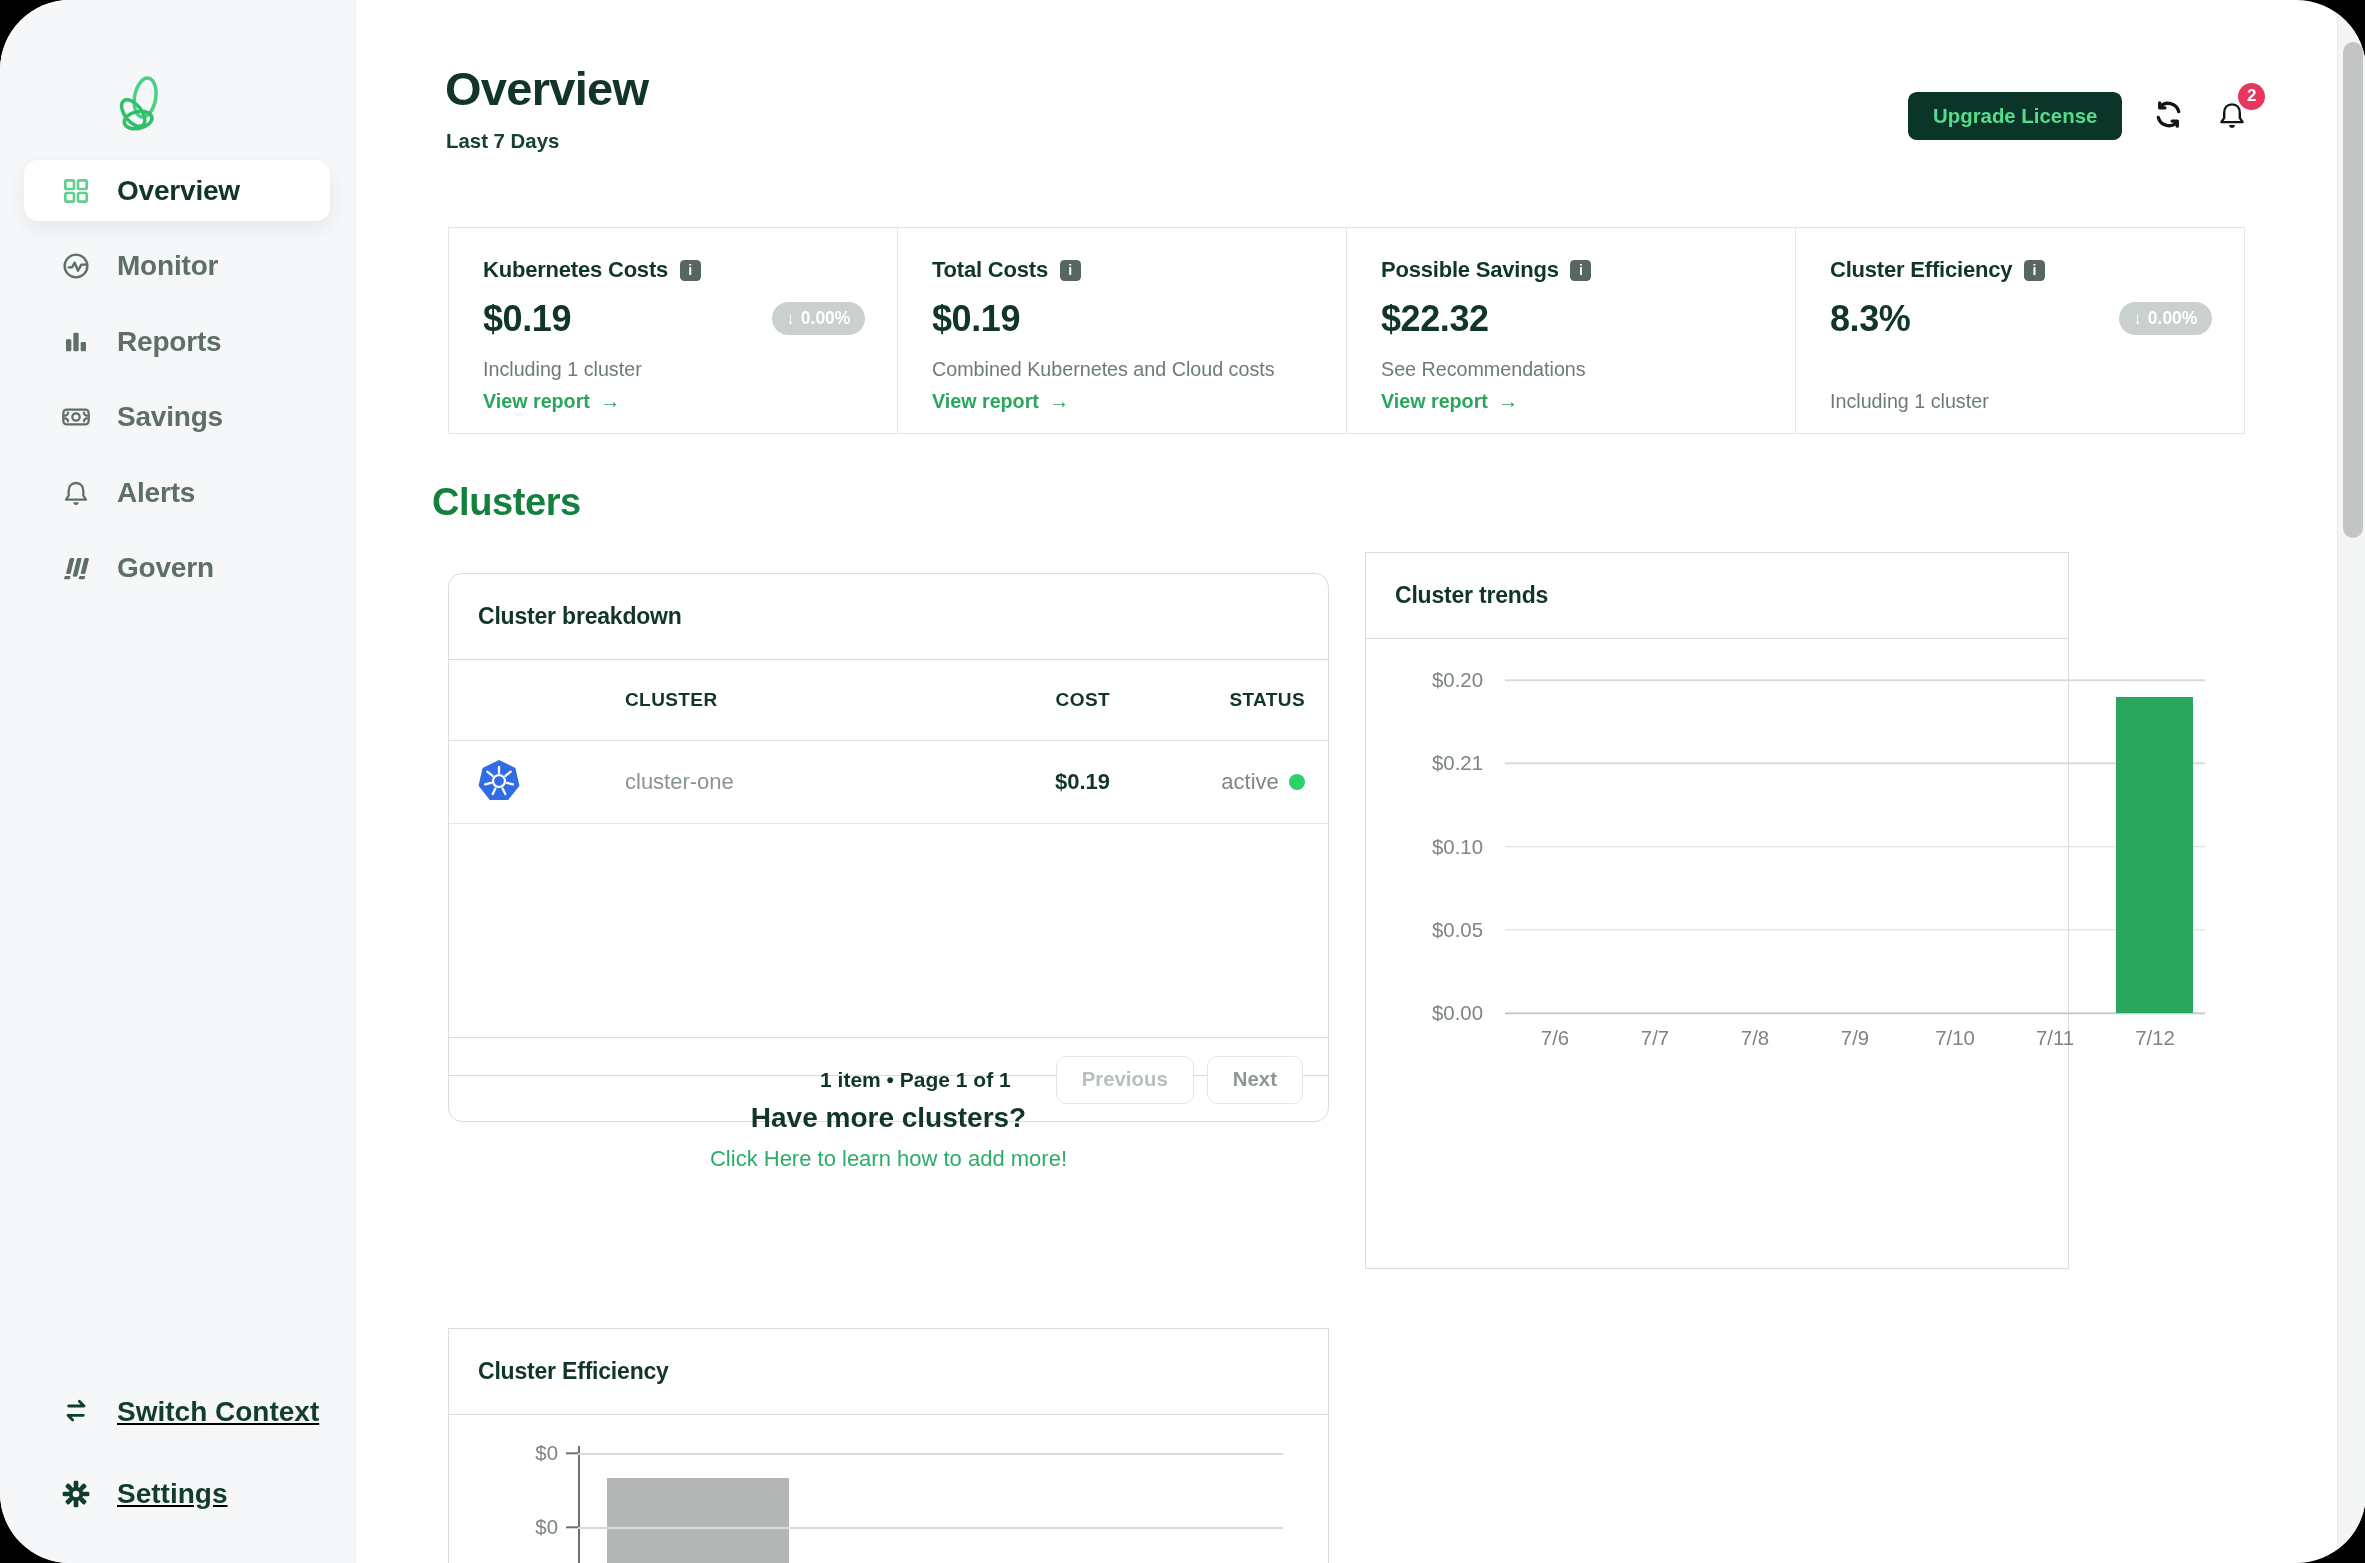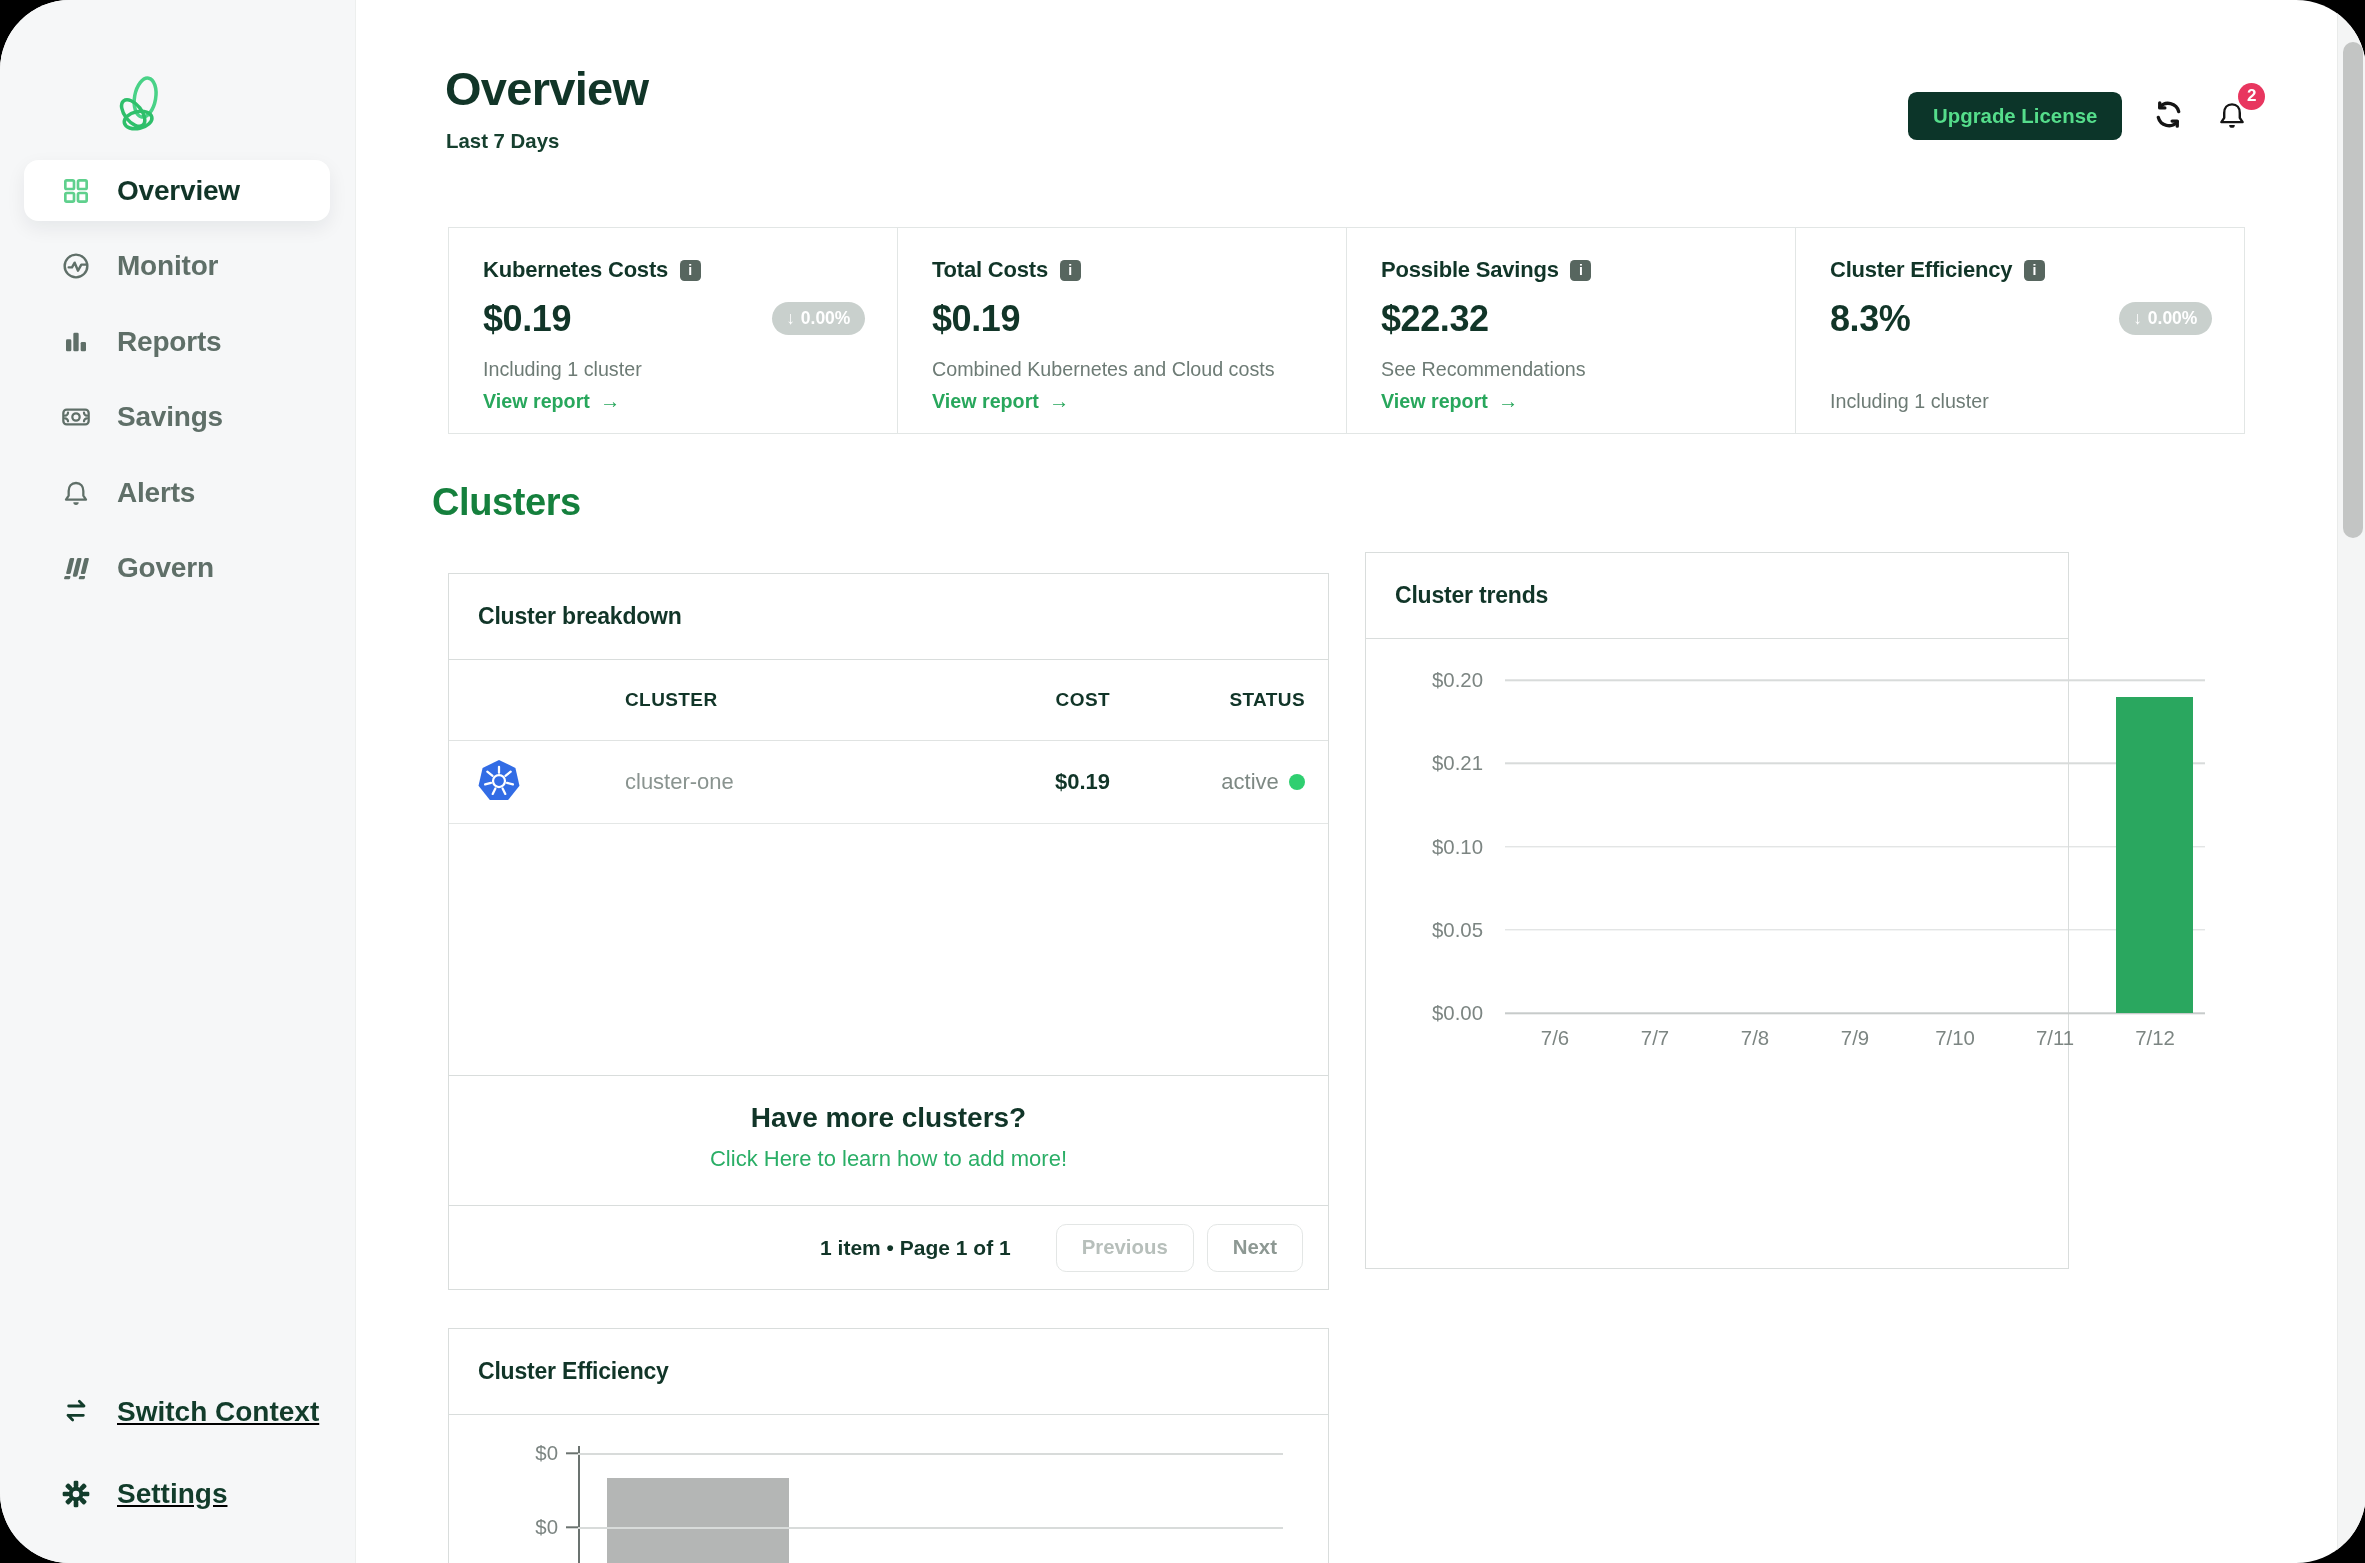--- a/index.html
+++ b/index.html
@@ -42,21 +42,21 @@
   .card-sub{margin-top:auto;font-size:19.7px;color:#6d7b75;}
   .card-link{margin-top:8.8px;font-size:19.7px;font-weight:700;color:#28a75c;display:flex;align-items:center;gap:10.2px;cursor:pointer;}
   .card-link .arr{font-weight:400;font-size:20.4px;}
 
   
   .clusters-h{position:absolute;left:432px;top:481px;font-size:38px;font-weight:700;color:#15803d;letter-spacing:-0.4px;}
   .panel{position:absolute;background:#fff;border:1.5px solid #d9dddc;box-sizing:border-box;}
   .panel-head{height:86px;border-bottom:1.5px solid #d9dddc;display:flex;align-items:center;box-sizing:border-box;}
   .panel-title{margin-left:29px;font-size:23px;font-weight:700;color:#113528;letter-spacing:-0.2px;}
 
-  .breakdown{left:448px;top:573px;width:881px;height:717px;}
+  .breakdown{left:448px;top:573px;width:881px;height:549px;border-radius:14px;}
   .thead{position:relative;height:80px;border-bottom:1.5px solid #e0e3e2;}
   .th{position:absolute;top:50%;transform:translateY(-50%);font-size:19px;font-weight:700;color:#113528;letter-spacing:0.4px;}
   .th.c1{left:176px;} .th.c2{right:218px;} .th.c3{right:23px;}
   .trow{position:relative;height:82px;border-bottom:1.5px solid #e4e7e6;}
   .k8s{position:absolute;left:29px;top:50%;transform:translateY(-50%);}
   .td-cluster{position:absolute;left:176px;top:50%;transform:translateY(-50%);font-size:22px;color:#8a9490;}
   .td-cost{position:absolute;right:218px;top:50%;transform:translateY(-50%);font-size:22px;font-weight:600;color:#113528;}
   .td-status{position:absolute;right:23px;top:50%;transform:translateY(-50%);display:flex;align-items:center;gap:10.2px;font-size:22px;color:#7d8883;}
   .dot{width:16px;height:16px;border-radius:50%;background:#2fcf70;}
   .prompt{position:absolute;left:0;right:0;top:501px;height:131px;border-top:1.5px solid #d9dddc;text-align:center;}

